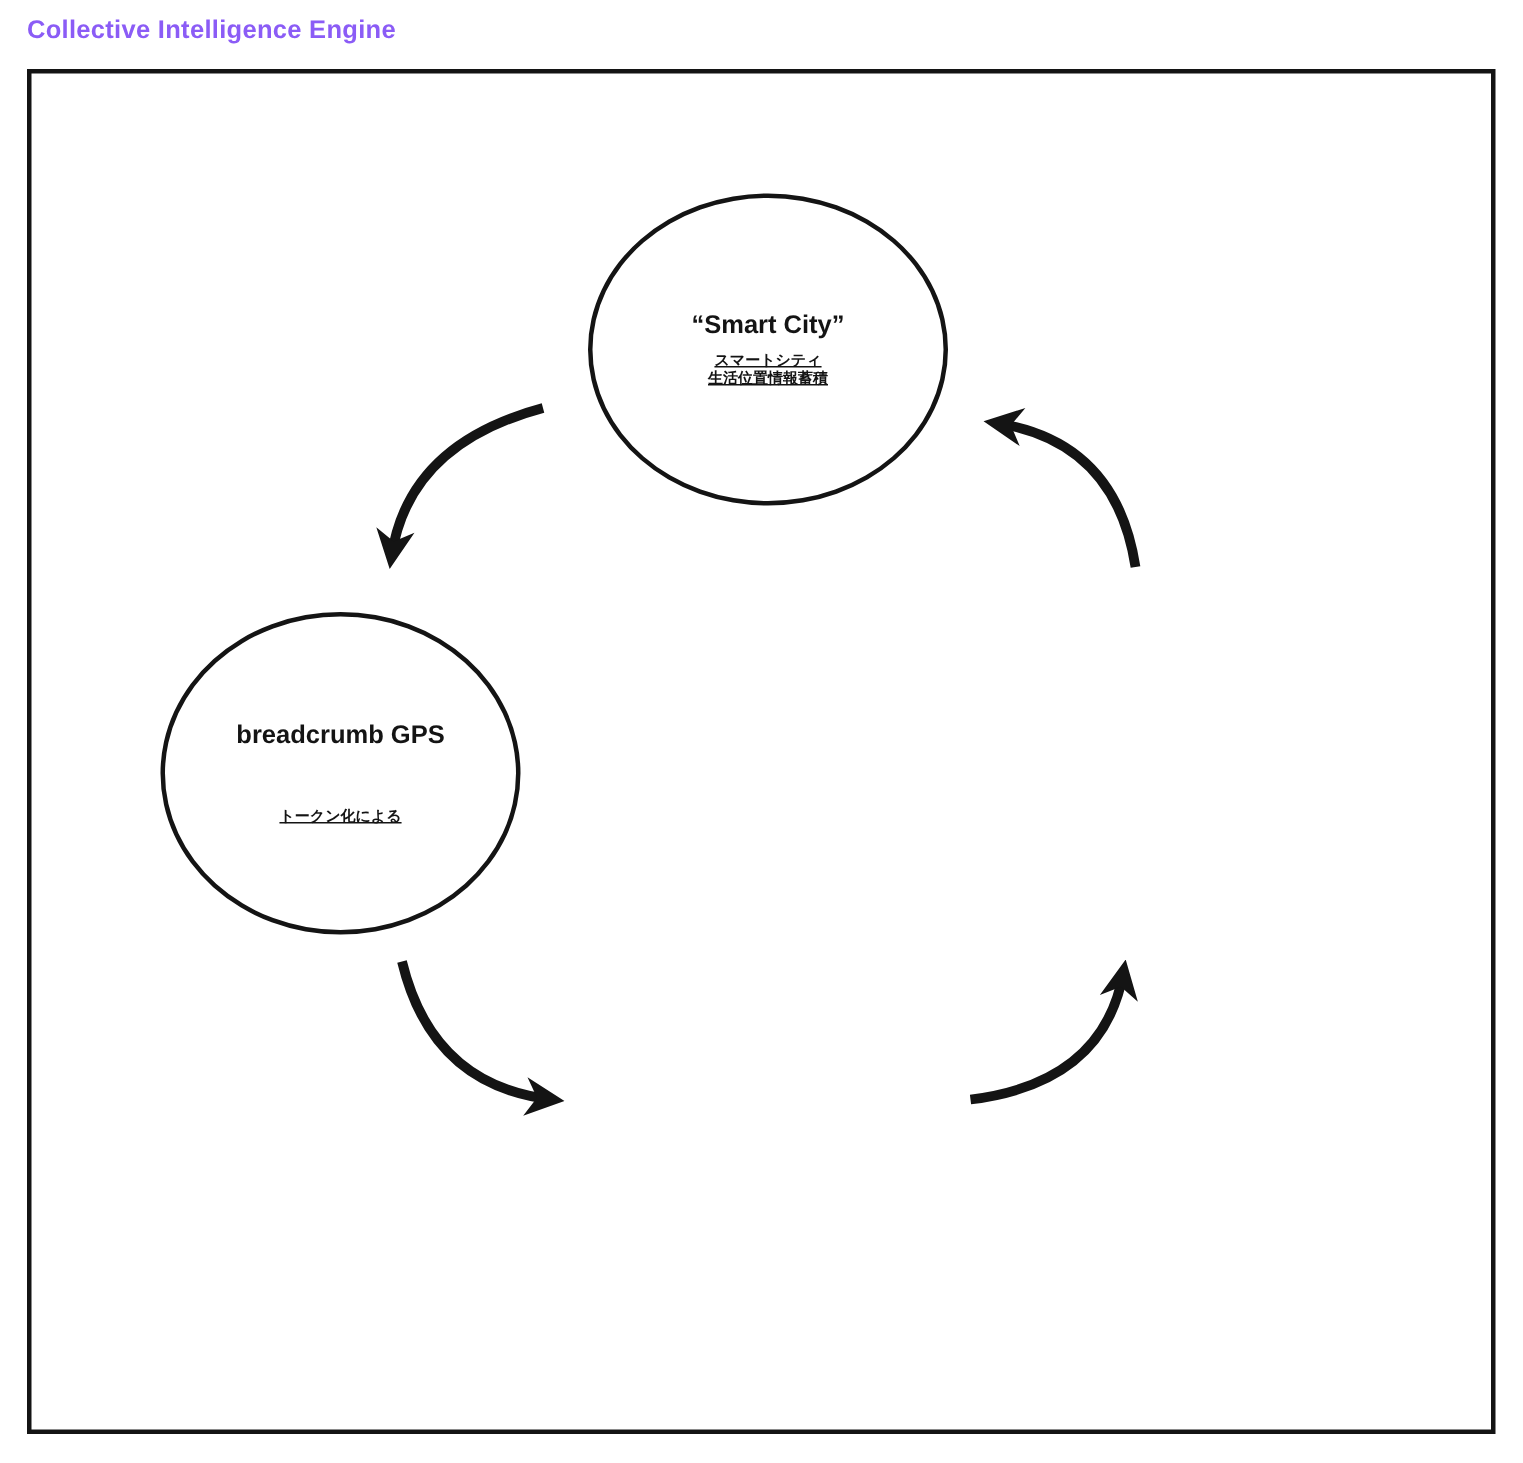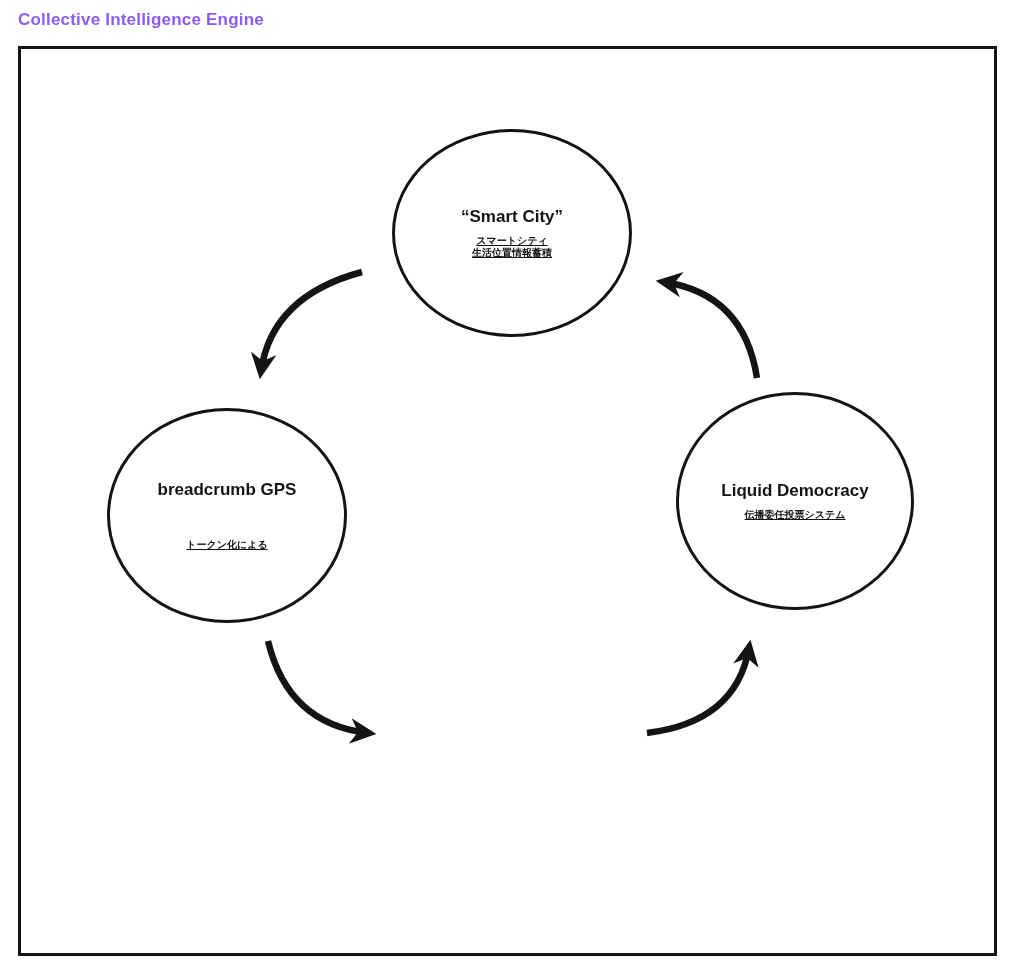--- a/index.html
+++ b/index.html
@@ -102,18 +102,14 @@
     <div class="node-sub">スマートシティ</div>
     <div class="node-sub">生活位置情報蓄積</div>
   </div>
 
   <div class="node node-breadcrumb-gps">
     <div class="node-title">breadcrumb GPS</div>
     <div class="node-sub">トークン化による</div>
   </div>
 
 
-  <div class="node node-liquid-democracy">
-    <div class="node-title">Liquid Democracy</div>
-    <div class="node-sub">伝播委任投票システム</div>
-  </div>
 
 </div>
 
 </body></html>

